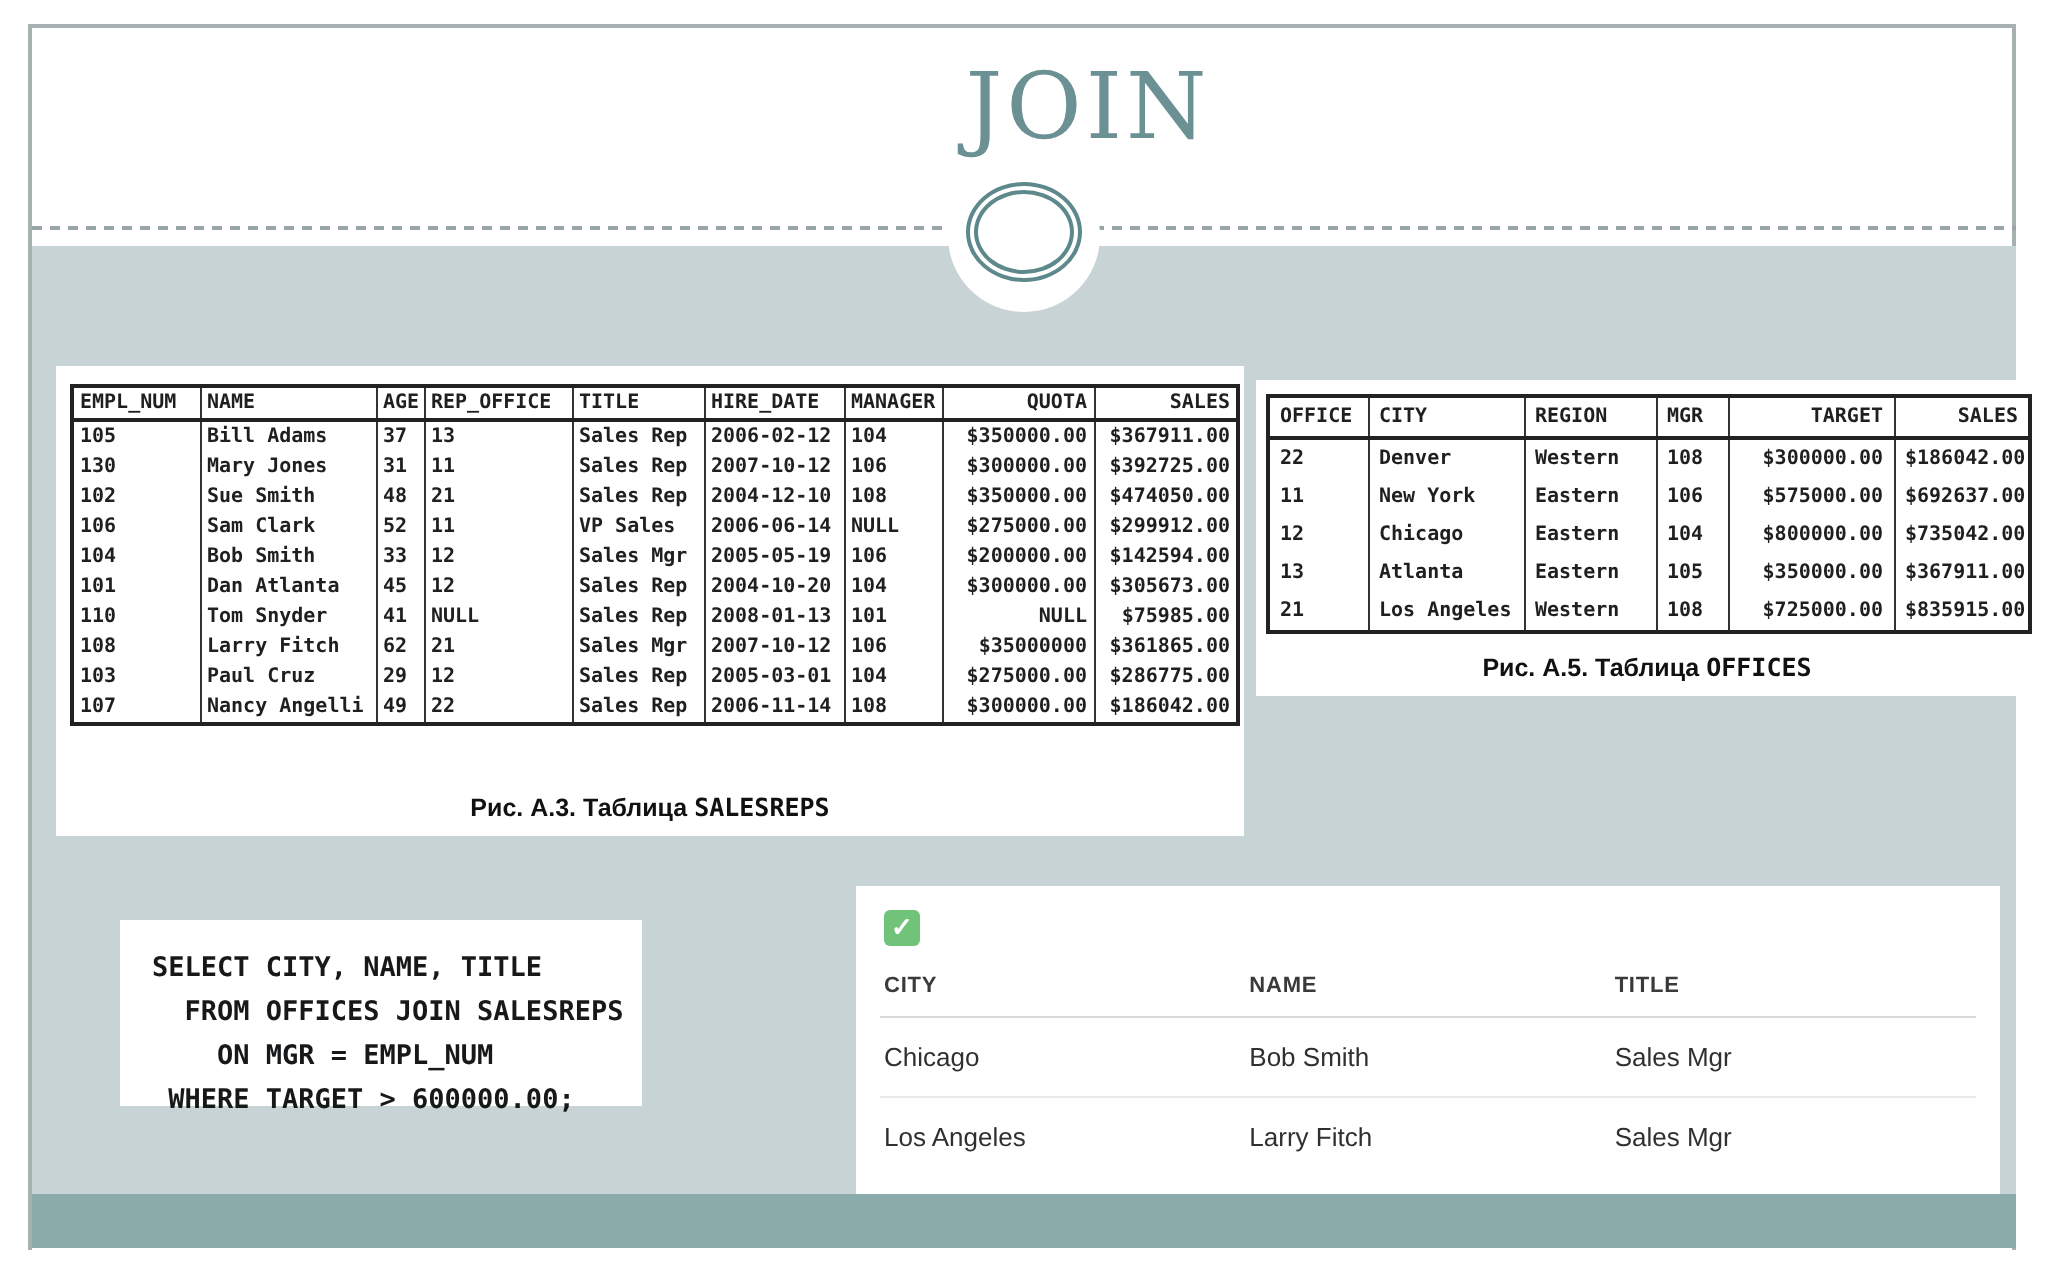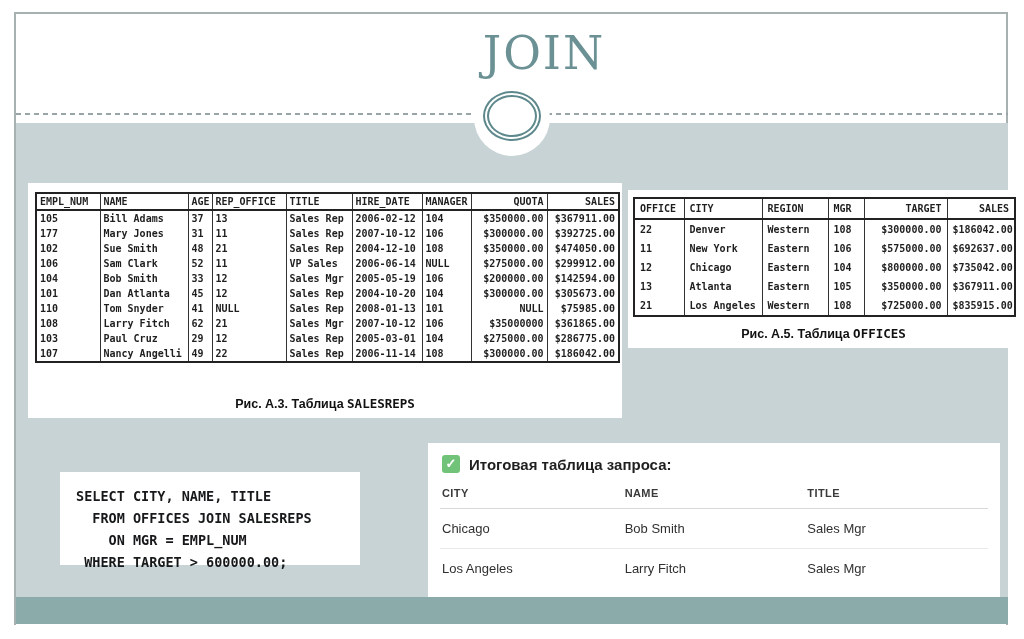--- a/index.html
+++ b/index.html
@@ -18,21 +18,21 @@
         background:#ffffff;z-index:4;}
   .oval{position:absolute;left:483px;top:91px;width:58px;height:50px;border-radius:50%;
         border:2.5px solid #5D898C;background:#ffffff;box-sizing:border-box;z-index:5;}
   .oval-inner{position:absolute;left:2px;top:2px;right:2px;bottom:2px;border-radius:50%;
         border:2px solid #5D898C;}
   .task-text{position:absolute;left:32px;top:137px;z-index:6;
         font-family:"DejaVu Serif","Liberation Serif",serif;font-size:23px;color:#23282C;}
   .card{position:absolute;background:#ffffff;z-index:6;}
   .card-sales{left:28px;top:183px;width:594px;height:235px;}
   .card-off{left:628px;top:190px;width:391px;height:158px;}
-  .card-sql{left:60px;top:472px;width:300px;height:93px;}
+  .card-sql{left:60px;top:460px;width:261px;height:93px;}
   .card-res{left:428px;top:443px;width:572px;height:154px;}
 
   table.book{border-collapse:collapse;table-layout:fixed;
         font-family:"DejaVu Sans Mono","Liberation Mono",monospace;font-size:10px;font-weight:bold;
         color:#1f1f1f;border:2px solid #222;}
   table.book th,table.book td{border-left:1px solid #333;border-right:1px solid #333;
         padding:2px 3px;text-align:left;white-space:nowrap;overflow:hidden;}
   table.book th{border-bottom:2px solid #222;}
   table.tbl-sales{position:absolute;left:7px;top:9px;width:583px;}
   table.tbl-off{position:absolute;left:5px;top:7px;width:381px;}
@@ -108,21 +108,21 @@
             <td>Bill Adams</td>
             <td>37</td>
             <td>13</td>
             <td>Sales Rep</td>
             <td>2006-02-12</td>
             <td>104</td>
             <td>$350000.00</td>
             <td>$367911.00</td>
           </tr>
           <tr>
-            <td>177</td>
+            <td>130</td>
             <td>Mary Jones</td>
             <td>31</td>
             <td>11</td>
             <td>Sales Rep</td>
             <td>2007-10-12</td>
             <td>106</td>
             <td>$300000.00</td>
             <td>$392725.00</td>
           </tr>
           <tr>
@@ -293,21 +293,20 @@
   <div class="card card-sql">
     <pre class="sql">SELECT CITY, NAME, TITLE
   FROM OFFICES JOIN SALESREPS
     ON MGR = EMPL_NUM
  WHERE TARGET &gt; 600000.00;</pre>
   </div>
 
   <div class="card card-res">
     <div class="res-head">
       <div class="check">✓</div>
-      <div class="res-title">Итоговая таблица запроса:</div>
     </div>
     <table class="res">
         <thead>
           <tr>
             <th>CITY</th>
             <th>NAME</th>
             <th>TITLE</th>
           </tr>
         </thead>
         <tbody>

